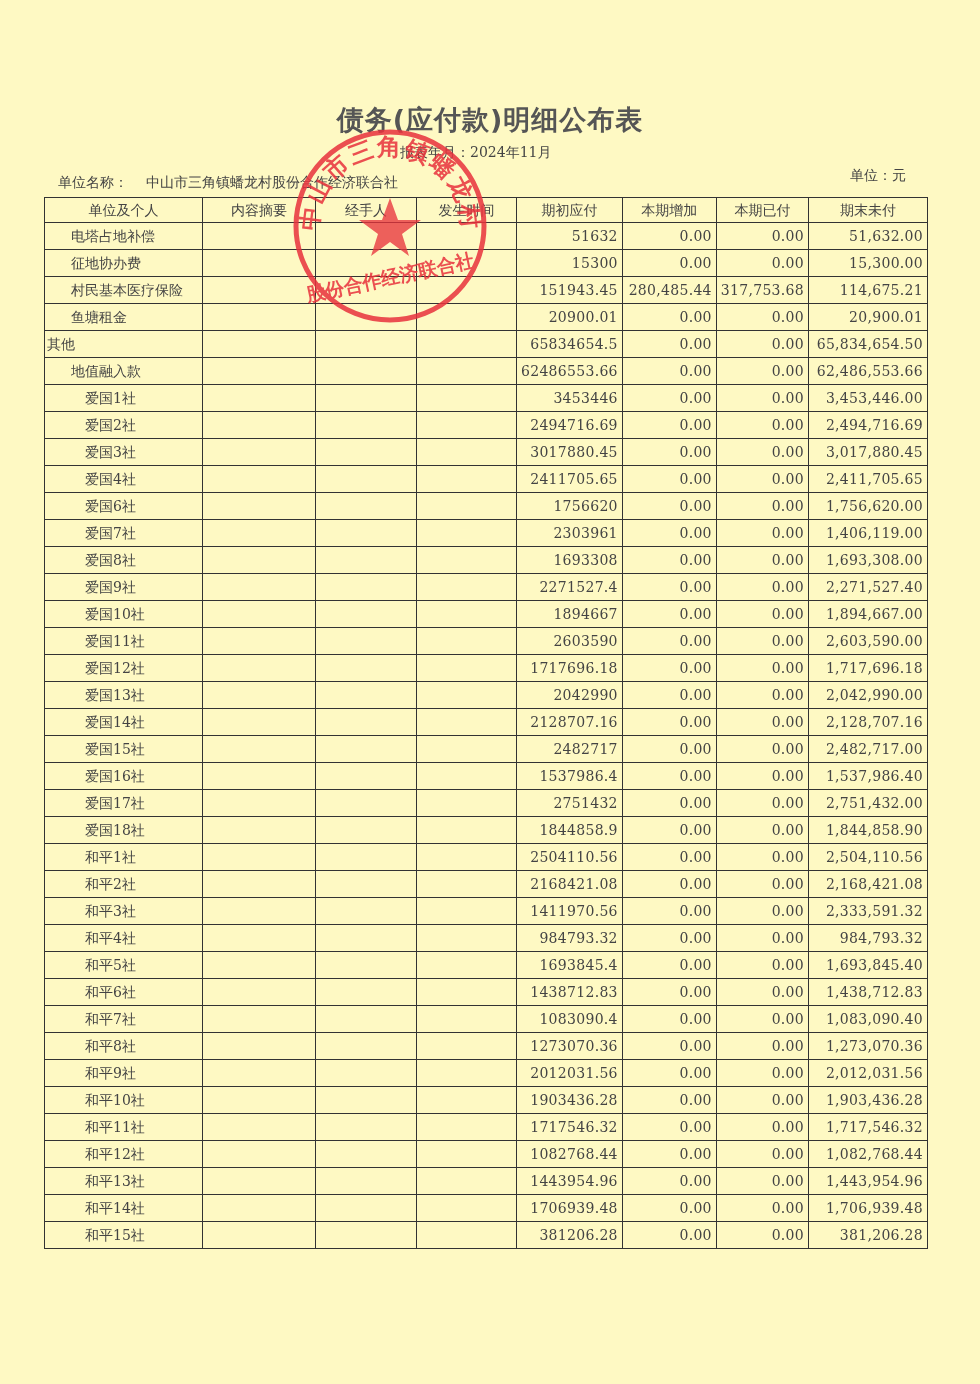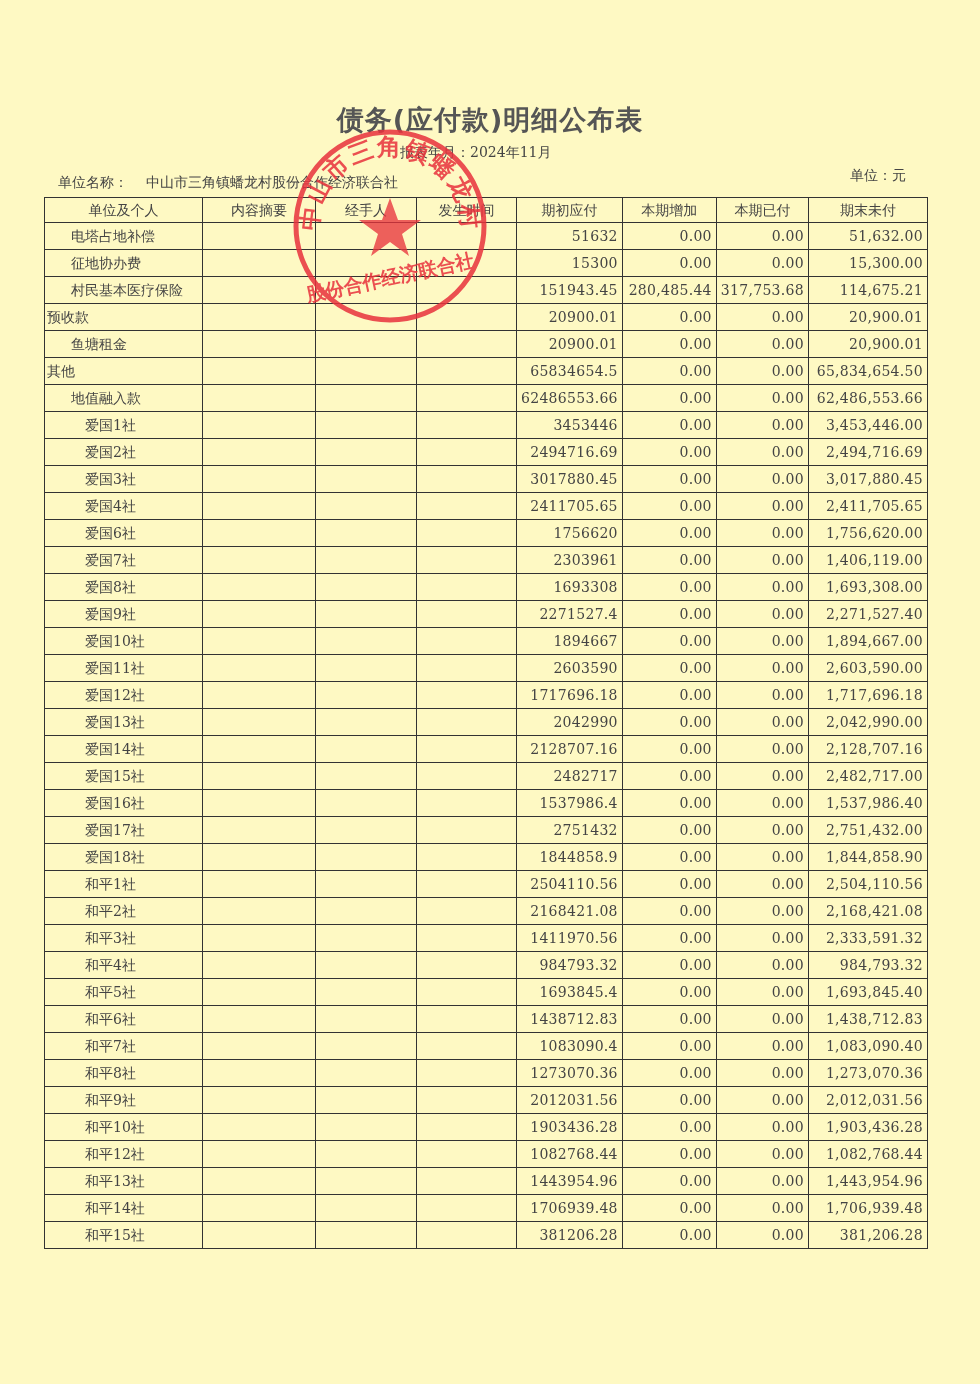--- a/index.html
+++ b/index.html
@@ -101,40 +101,30 @@
           <td class="name l1">村民基本医疗保险</td>
           <td class="empty"></td>
           <td class="empty"></td>
           <td class="empty"></td>
           <td class="num">151943.45</td>
           <td class="num">280,485.44</td>
           <td class="num">317,753.68</td>
           <td class="num">114,675.21</td>
         </tr>
         <tr>
-          <td class="name l0">预收款</td>
+          <td class="name l1">鱼塘租金</td>
           <td class="empty"></td>
           <td class="empty"></td>
           <td class="empty"></td>
           <td class="num">20900.01</td>
           <td class="num">0.00</td>
           <td class="num">0.00</td>
           <td class="num">20,900.01</td>
         </tr>
         <tr>
-          <td class="name l1">鱼塘租金</td>
-          <td class="empty"></td>
-          <td class="empty"></td>
-          <td class="empty"></td>
-          <td class="num">20900.01</td>
-          <td class="num">0.00</td>
-          <td class="num">0.00</td>
-          <td class="num">20,900.01</td>
-        </tr>
-        <tr>
           <td class="name l0">其他</td>
           <td class="empty"></td>
           <td class="empty"></td>
           <td class="empty"></td>
           <td class="num">65834654.5</td>
           <td class="num">0.00</td>
           <td class="num">0.00</td>
           <td class="num">65,834,654.50</td>
         </tr>
         <tr>
@@ -409,20 +399,30 @@
         </tr>
         <tr>
           <td class="name l2">和平10社</td>
           <td class="empty"></td>
           <td class="empty"></td>
           <td class="empty"></td>
           <td class="num">1903436.28</td>
           <td class="num">0.00</td>
           <td class="num">0.00</td>
           <td class="num">1,903,436.28</td>
+        </tr>
+        <tr>
+          <td class="name l2">和平11社</td>
+          <td class="empty"></td>
+          <td class="empty"></td>
+          <td class="empty"></td>
+          <td class="num">1717546.32</td>
+          <td class="num">0.00</td>
+          <td class="num">0.00</td>
+          <td class="num">1,717,546.32</td>
         </tr>
         <tr>
           <td class="name l2">和平12社</td>
           <td class="empty"></td>
           <td class="empty"></td>
           <td class="empty"></td>
           <td class="num">1082768.44</td>
           <td class="num">0.00</td>
           <td class="num">0.00</td>
           <td class="num">1,082,768.44</td>

